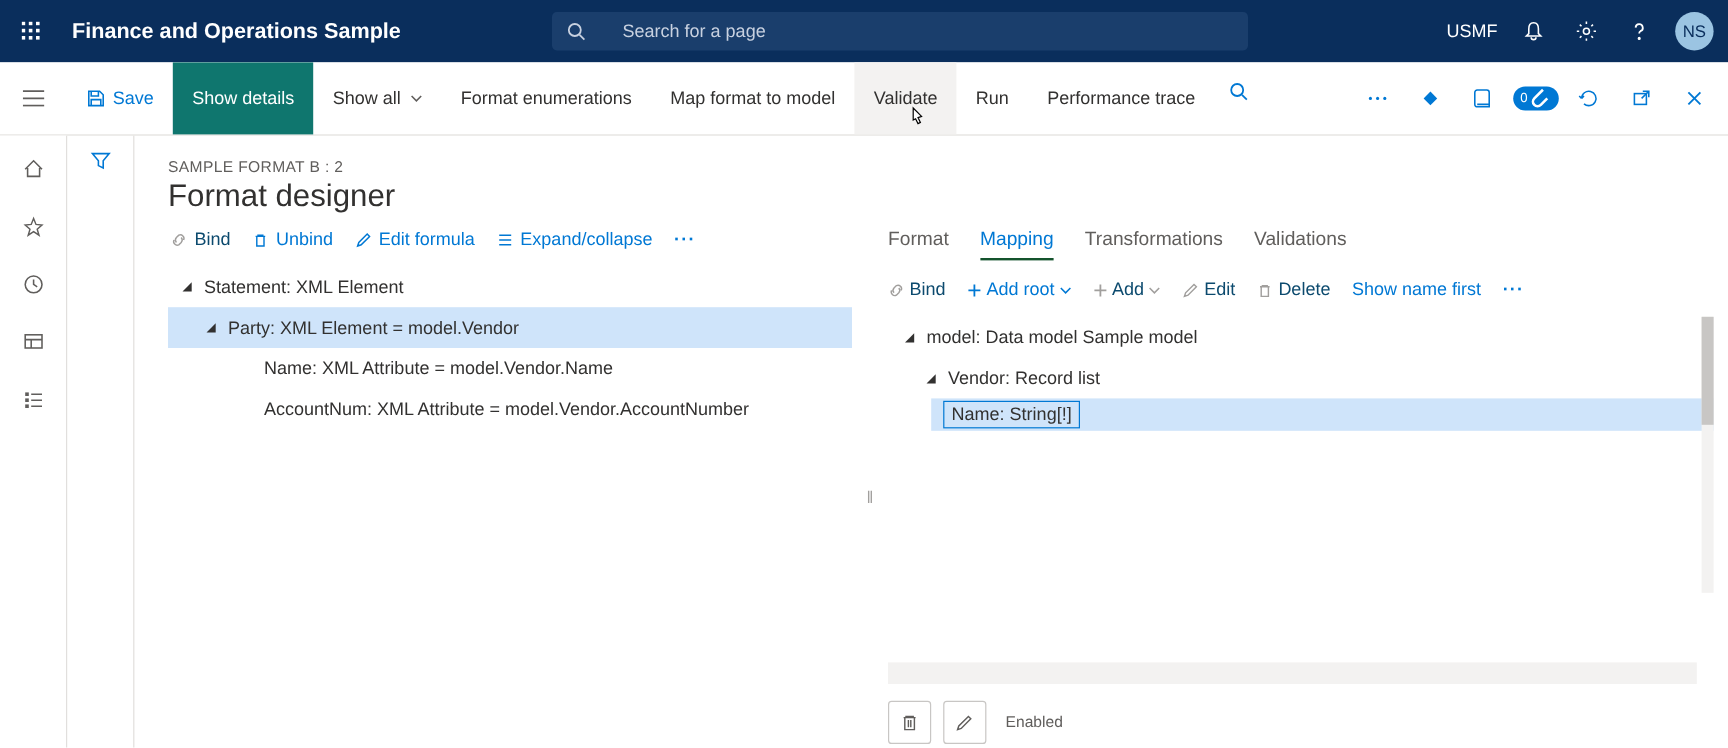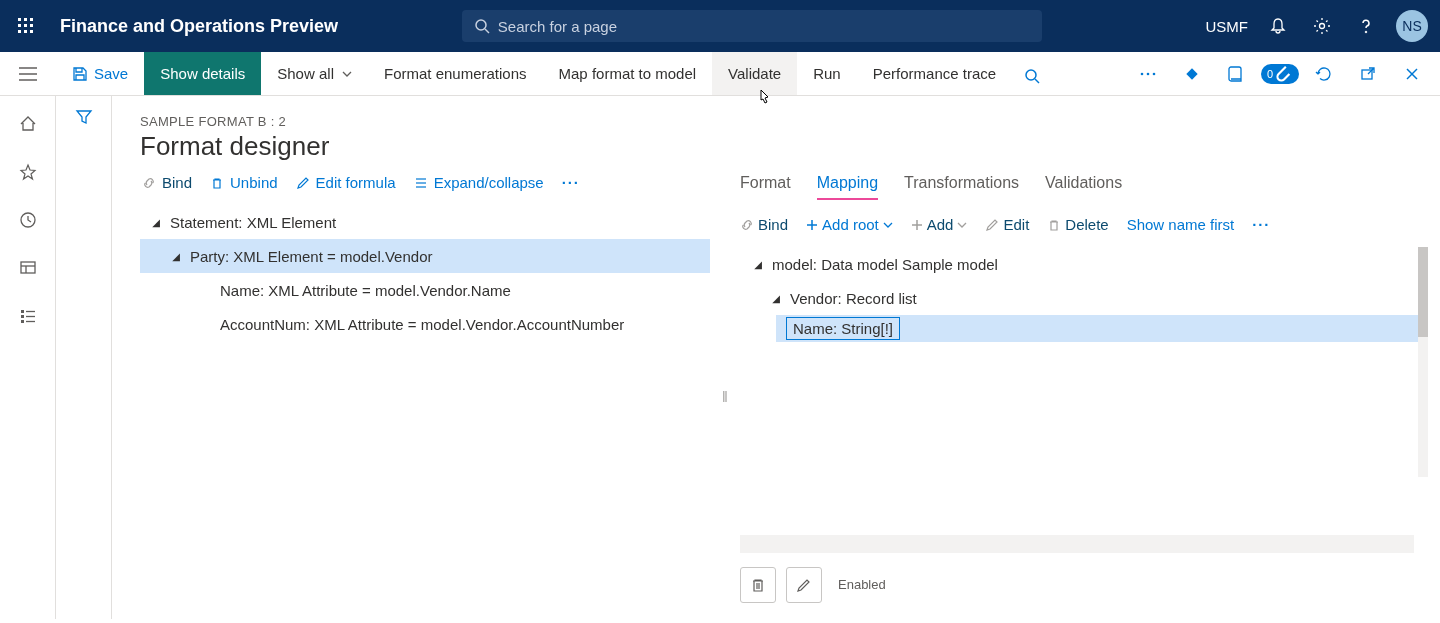--- a/index.html
+++ b/index.html
@@ -4,31 +4,31 @@
 <style>
   * { box-sizing: border-box; margin: 0; padding: 0; }
   body { font-family: "Segoe UI", Arial, sans-serif; font-size: 14px; color: #323130; background: #fff; width: 1440px; height: 623px; overflow: hidden; }
 
   
   .header { height: 52px; background: #0a2e5c; color: #fff; display: flex; align-items: center; padding: 0 12px; }
   .waffle { width: 28px; height: 28px; display: flex; align-items: center; justify-content: center; margin-right: 20px; cursor: pointer; }
   .waffle svg { fill: #fff; }
   .app-title { font-size: 18px; font-weight: 600; }
   .spacer { flex: 1; }
-  .search-box { width: 580px; height: 32px; background: #1a3e6c; border-radius: 4px; display: flex; align-items: center; padding: 0 12px; color: #c8d1e0; margin-right: 40px; }
+  .search-box { width: 580px; height: 32px; background: #1a3e6c; border-radius: 4px; display: flex; align-items: center; padding: 0 12px; color: #c8d1e0; margin-right: 40px; gap: 23px; }
   .search-box input { background: transparent; border: none; outline: none; color: #fff; font-size: 15px; flex: 1; margin-left: 8px; }
   .search-box input::placeholder { color: #c8d1e0; }
   .header-right { display: flex; align-items: center; gap: 16px; }
   .header-label { font-size: 15px; }
   .header-icon { width: 28px; height: 28px; display: flex; align-items: center; justify-content: center; cursor: pointer; }
   .header-icon svg { stroke: #fff; fill: none; }
   .avatar { width: 32px; height: 32px; border-radius: 50%; background: #9bc4e2; color: #0a2e5c; display: flex; align-items: center; justify-content: center; font-weight: 400; font-size: 14px; }
 
   
-  .cmdbar { height: 44px; border-bottom: 1px solid #e1dfdd; display: flex; align-items: stretch; background: #fff; }
+  .cmdbar { height: 61px; border-bottom: 1px solid #e1dfdd; display: flex; align-items: stretch; background: #fff; }
   .cmdbar .left-pad { width: 56px; display:flex; align-items:center; justify-content:center;}
   .cmdbar .btn { display: flex; align-items: center; padding: 0 16px; font-size: 15px; cursor: pointer; gap: 6px; border: none; background: transparent; color: #323130; font-family: inherit; }
   .cmdbar .btn.hovered { background: #f3f2f1; }
   .cmdbar .btn.primary { background: #0f766e; color: #fff; }
   .cmdbar .btn.save { color: #0078d4; }
   .cmdbar .right-icons { display: flex; align-items: center; margin-left: auto; padding: 0 8px; gap: 4px; }
   .cmdbar .ic { width: 40px; height: 48px; display: flex; align-items: center; justify-content: center; cursor: pointer; }
   .cmdbar .ic svg { width: 18px; height: 18px; }
   .badge-pill { position: relative; }
   .badge-pill .pill { background: #0078d4; color: #fff; border-radius: 10px; font-size: 11px; padding: 1px 6px; display:flex; align-items:center; gap:2px; }
@@ -60,21 +60,21 @@
   .tree-row { display: flex; align-items: center; height: 34px; padding-left: 8px; border-radius: 0; cursor: pointer; }
   .tree-row .caret { width: 16px; text-align: center; color: #323130; font-size: 10px; }
   .tree-row.selected { background: #cfe4fa; }
   .indent-0 { padding-left: 8px; }
   .indent-1 { padding-left: 28px; }
   .indent-2 { padding-left: 58px; }
   .tree-label { margin-left: 6px; white-space: nowrap; }
 
   .tabs { display: flex; gap: 26px; font-size: 16px; color: #605e5c; margin-bottom: 16px; }
   .tab { cursor: pointer; padding-bottom: 6px; }
-  .tab.active { color: #0078d4; border-bottom: 2px solid #ec4899; }
+  .tab.active { color: #0078d4; border-bottom: 2px solid #14532d; }
 
   .rtoolbar { display: flex; align-items: center; gap: 18px; font-size: 15px; margin-bottom: 14px; flex-wrap: wrap; }
   .rtoolbar .titem { display: flex; align-items: center; gap: 4px; cursor: pointer; }
 
   .right-tree { font-size: 15px; position: relative; }
   .rt-row { display: flex; align-items: center; height: 34px; cursor: pointer; }
   .rt-row .caret { width: 16px; text-align: center; font-size: 10px; }
   .rt-sel-container { background: #cfe4fa; padding: 2px 0 2px 10px; margin-left: 36px; }
   .rt-focus { border: 1px solid #0078d4; background: #cfe4fa; padding: 2px 6px; display: inline-block; }
   .rt-indent-0 { padding-left: 10px; }
@@ -104,21 +104,21 @@
         <rect x="6" y="0" width="3" height="3"></rect>
         <rect x="12" y="0" width="3" height="3"></rect>
         <rect x="0" y="6" width="3" height="3"></rect>
         <rect x="6" y="6" width="3" height="3"></rect>
         <rect x="12" y="6" width="3" height="3"></rect>
         <rect x="0" y="12" width="3" height="3"></rect>
         <rect x="6" y="12" width="3" height="3"></rect>
         <rect x="12" y="12" width="3" height="3"></rect>
       </svg>
   </div>
-  <div class="app-title">Finance and Operations Preview</div>
+  <div class="app-title">Finance and Operations Sample</div>
   <div class="spacer"></div>
   <div class="search-box">
     <svg width="16" height="16" viewBox="0 0 16 16">
         <circle cx="7" cy="7" r="5" stroke="#c8d1e0" stroke-width="1.5" fill="none"></circle>
         <line x1="11" y1="11" x2="15" y2="15" stroke="#c8d1e0" stroke-width="1.5"></line>
       </svg>
     <input type="text" placeholder="Search for a page" style="">
   </div>
   <div class="spacer"></div>
   <div class="header-right">

